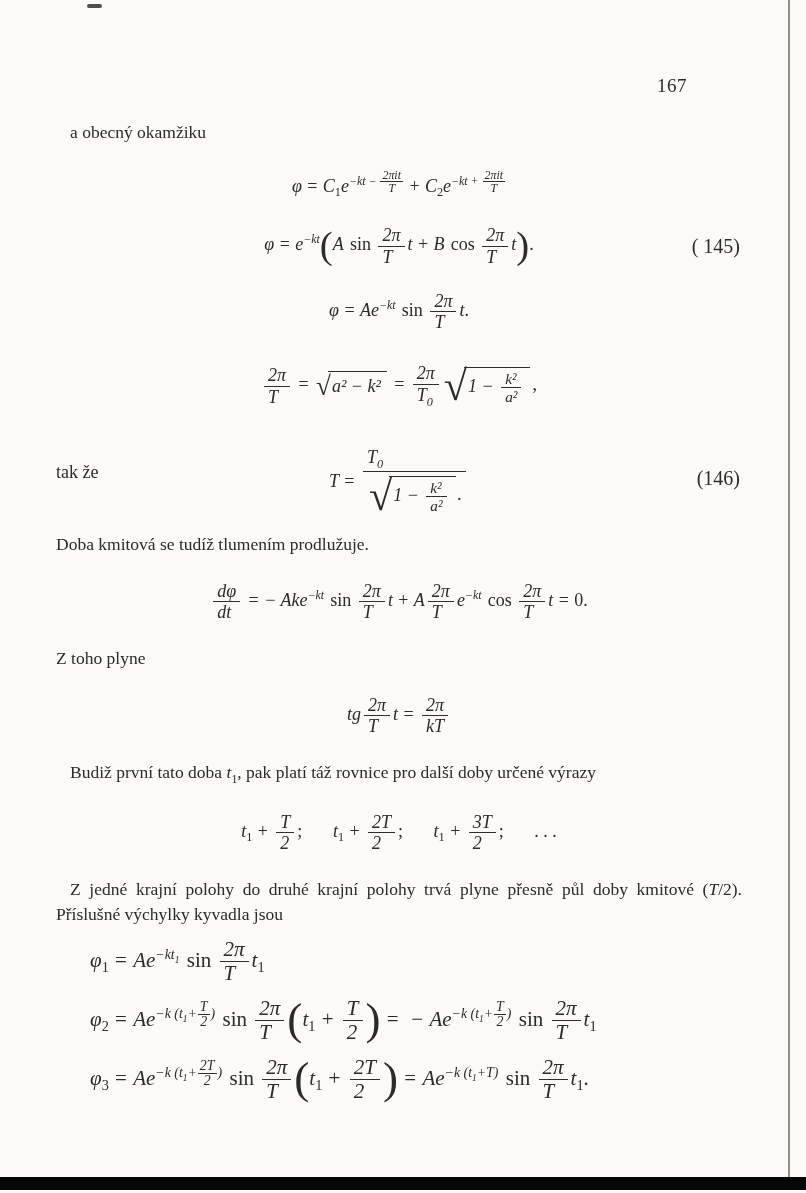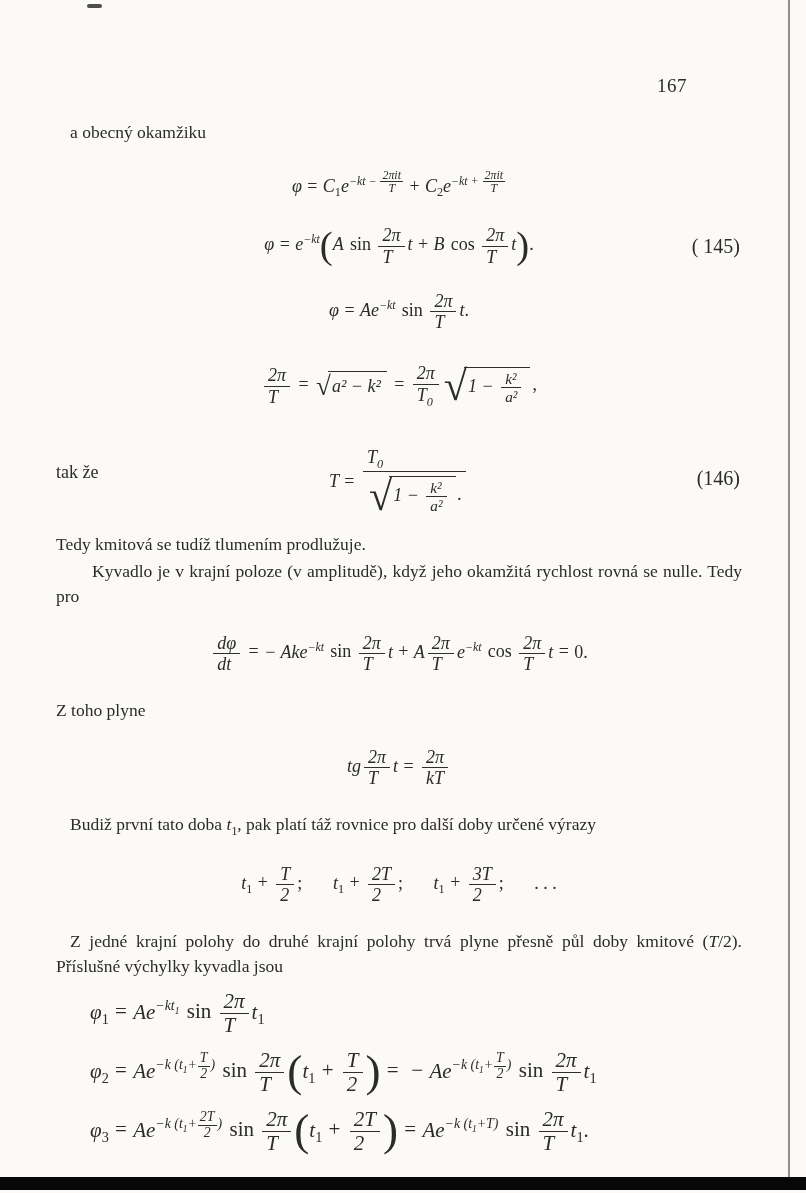--- a/index.html
+++ b/index.html
@@ -72,23 +72,22 @@
   <div class="eq">
     <span class="frac"><span class="num">2π</span><span class="den">T</span></span><span class="mo">=</span><span class="sqrt s1"><span class="sign">√</span><span class="body">a² − k²</span></span><span class="mo">=</span><span class="frac"><span class="num">2π</span><span class="den"><span>T</span><sub>0</sub></span></span><span class="sqrt s2"><span class="sign">√</span><span class="body"><span>1 − </span><span class="fs frac"><span class="num">k²</span><span class="den">a²</span></span></span></span><span>,</span>
   </div>
 
   <div class="eqrow">
     <span class="side-label">tak že</span>
     <span><span class="it">T</span><span class="mo">=</span><span class="frac"><span class="num"><span>T</span><sub>0</sub></span><span class="den"><span class="sqrt s2"><span class="sign">√</span><span class="body"><span>1 − </span><span class="fs frac"><span class="num">k²</span><span class="den">a²</span></span></span></span><span>.</span></span></span></span>
     <span class="eqnum">(146)</span>
   </div>
 
-  <p class="para"><span>Tedy kmitová se tudíž tlumením prodlužuje.</span></p>
+  <p class="para"><span>Doba kmitová se tudíž tlumením prodlužuje.</span></p>
 
-  <p class="para ind"><span>Kyvadlo je v krajní poloze (v amplitudě), když jeho okamžitá rychlost rovná se nulle. Tedy pro</span></p>
 
   <div class="eq">
     <span class="frac"><span class="num">dφ</span><span class="den">dt</span></span><span class="mo">=</span><span class="it">− Ake</span><sup class="exp it">−kt</sup><span class="fun">sin</span><span class="frac"><span class="num">2π</span><span class="den">T</span></span><span class="it">t</span><span class="mo">+</span><span class="it">A</span><span class="frac"><span class="num">2π</span><span class="den">T</span></span><span class="it">e</span><sup class="exp it">−kt</sup><span class="fun">cos</span><span class="frac"><span class="num">2π</span><span class="den">T</span></span><span class="it">t</span><span class="mo">=</span><span>0</span><span>.</span>
   </div>
 
   <p class="para"><span>Z toho plyne</span></p>
 
   <div class="eq">
     <span class="it">tg</span><span class="frac"><span class="num">2π</span><span class="den">T</span></span><span class="it">t</span><span class="mo">=</span><span class="frac"><span class="num">2π</span><span class="den">kT</span></span>
   </div>

